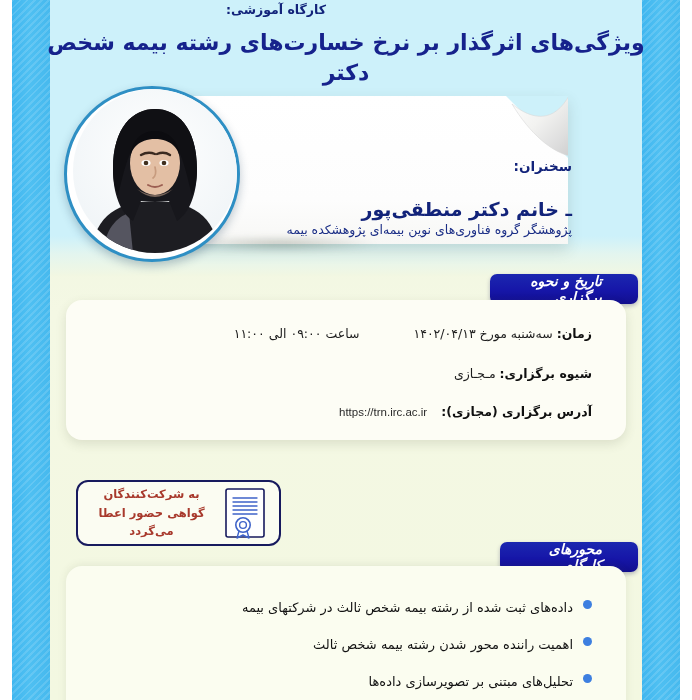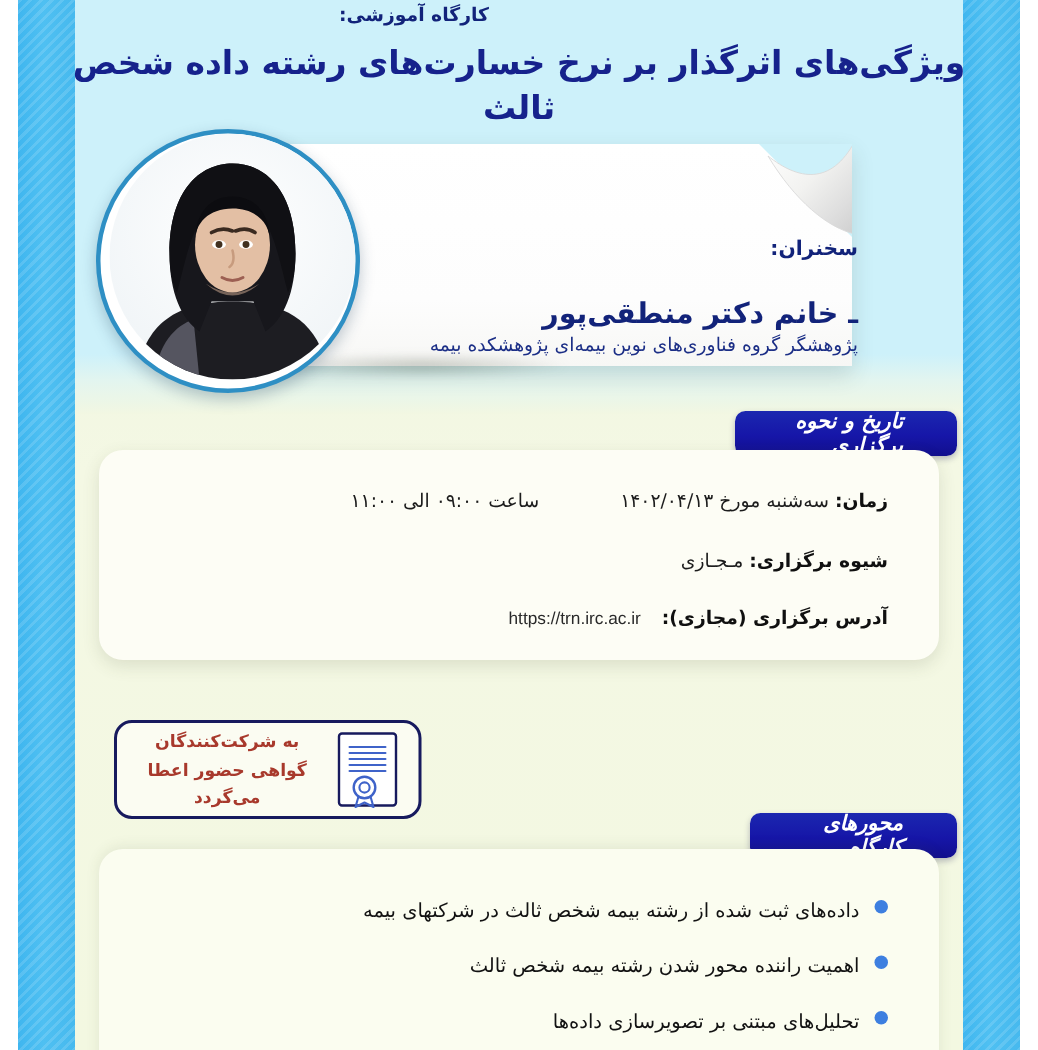--- a/index.html
+++ b/index.html
@@ -325,21 +325,21 @@
   <div class="bg-top"></div>
   <div class="bg-bottom"></div>
   <div class="bg-fade"></div>
 
   <div class="stripe left"></div>
   <div class="stripe right"></div>
   <div class="stripe-edge left"></div>
   <div class="stripe-edge right"></div>
 
   <div class="kicker">کارگاه آموزشی:</div>
-  <div class="headline">ویژگی‌های اثرگذار بر نرخ خسارت‌های رشته داده شخص ثالث</div>
+  <div class="headline">ویژگی‌های اثرگذار بر نرخ خسارت‌های رشته بیمه شخص دکتر</div>
 
   <div class="card">
     <div class="card-corner">
       <svg class="card-curl" viewBox="0 0 66 66">
         <defs>
           <linearGradient id="curlGrad" x1="0" y1="0" x2="1" y2="1">
             <stop offset="0%" stop-color="#ffffff"></stop>
             <stop offset="45%" stop-color="#f2f2f0"></stop>
             <stop offset="78%" stop-color="#dedede"></stop>
             <stop offset="100%" stop-color="#cfcfcf"></stop>

